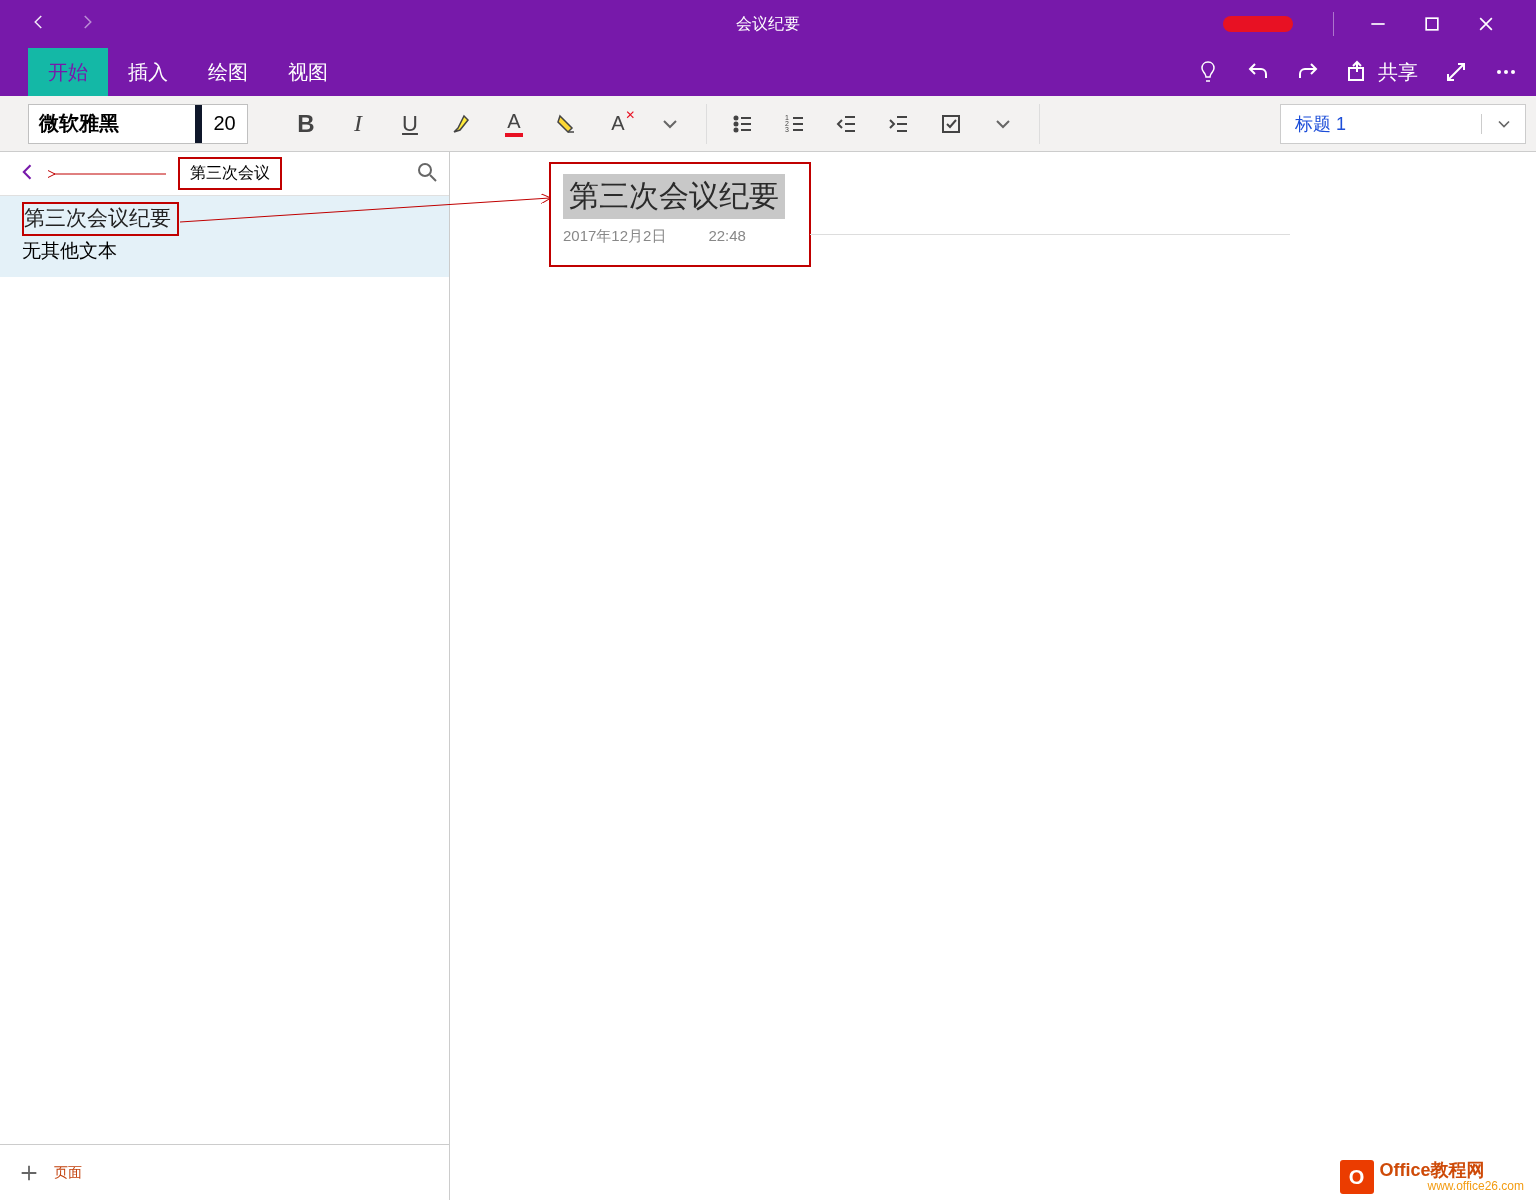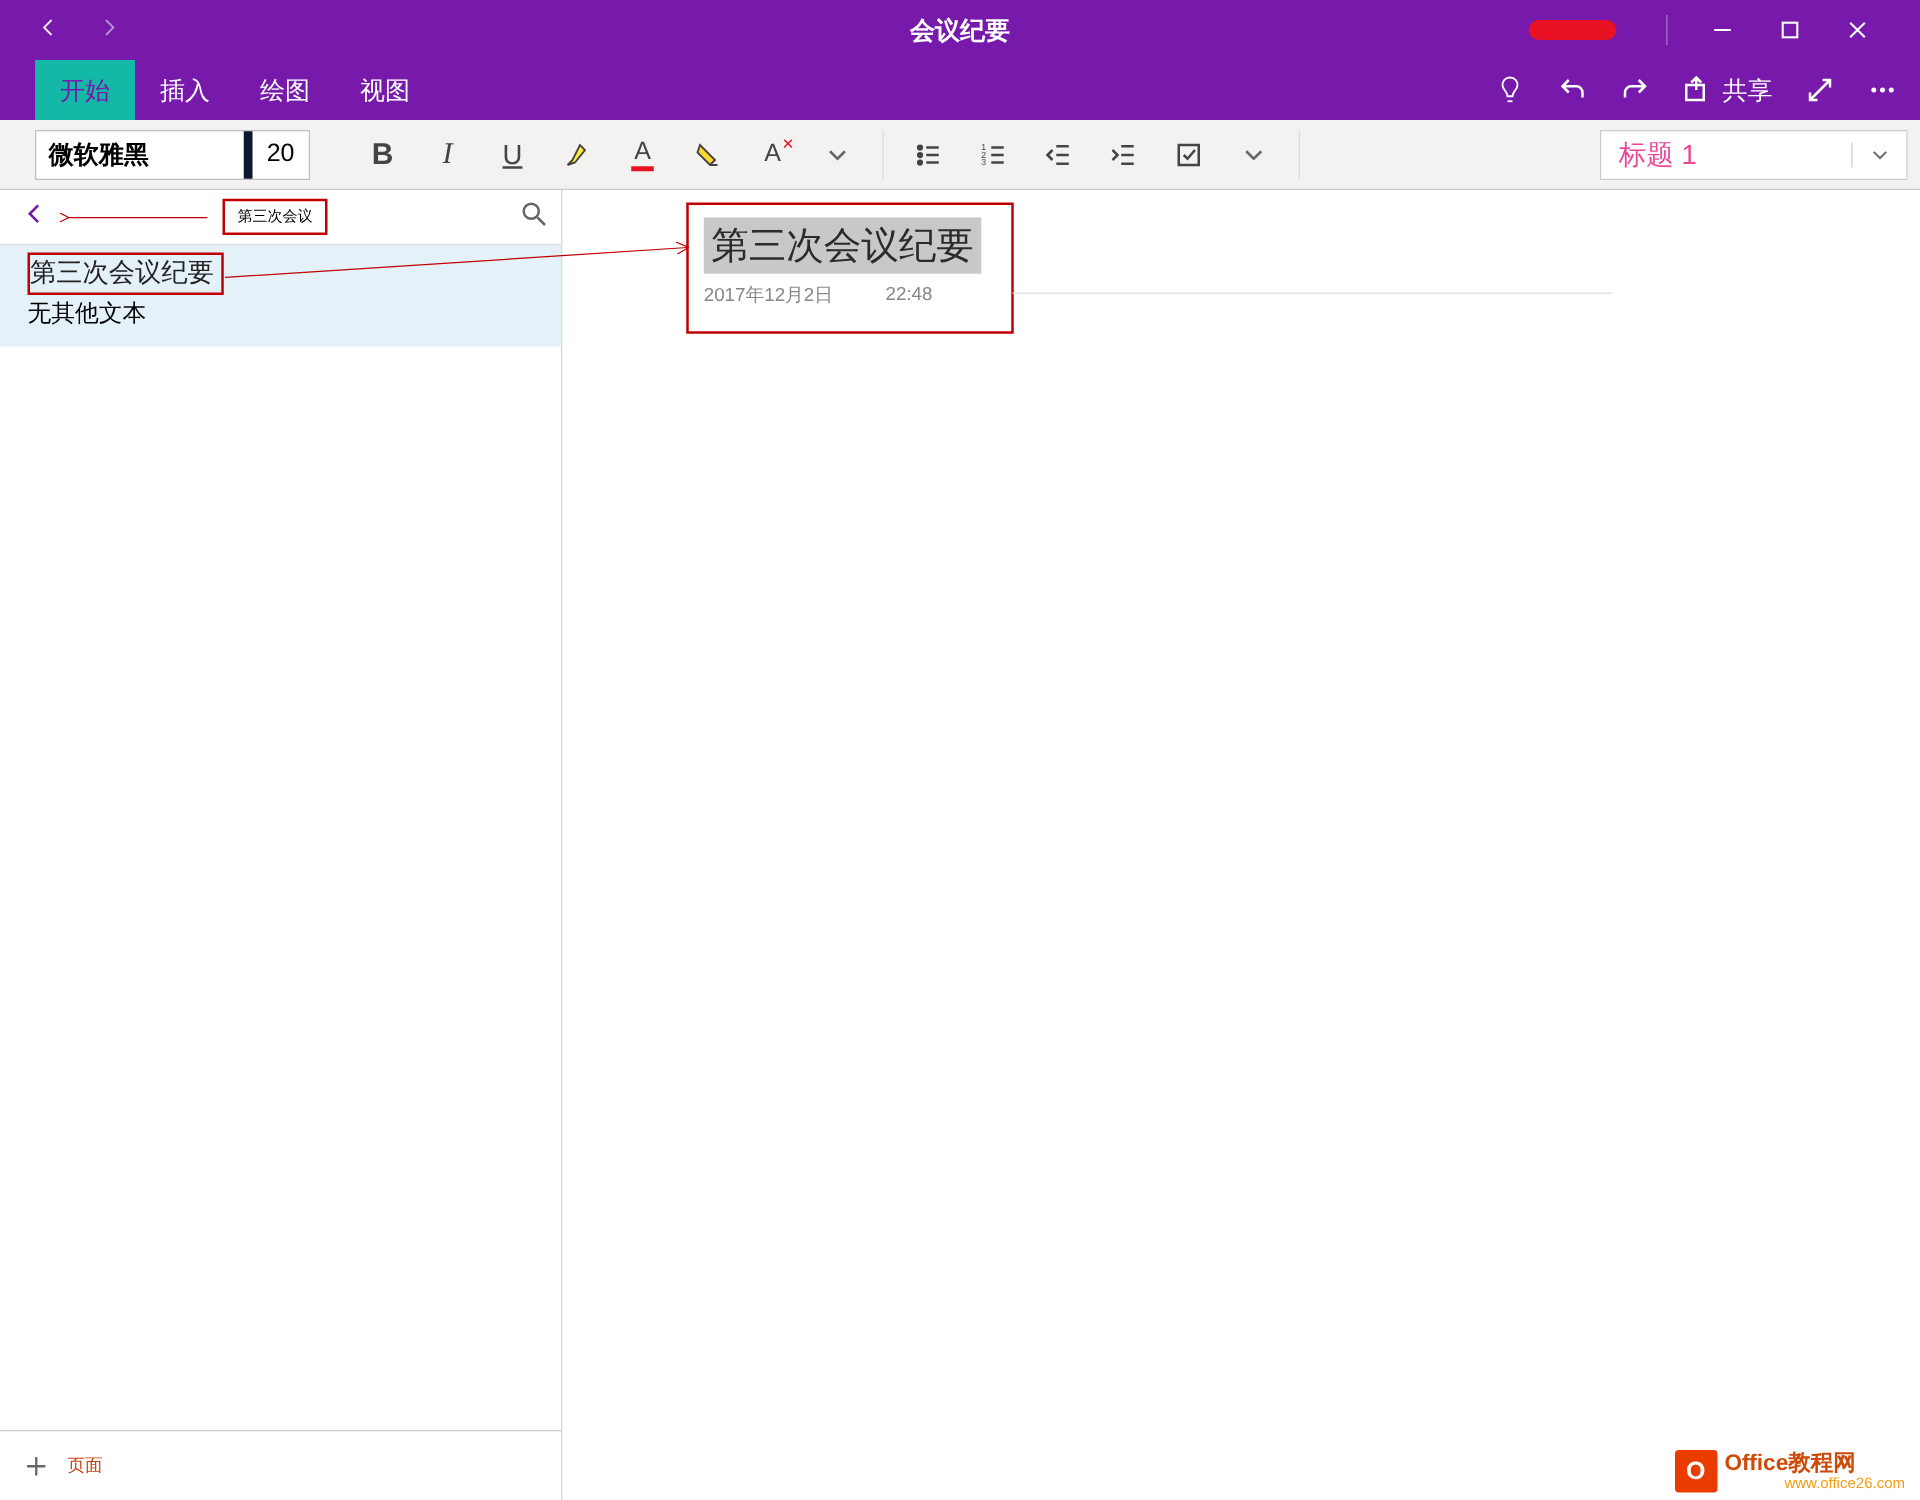--- a/index.html
+++ b/index.html
@@ -12,21 +12,21 @@
     display: flex;
     align-items: center;
     color: #fff;
     position: relative;
   }
   .nav-arrows { display:flex; gap:30px; padding-left:30px; }
   .nav-arrows svg { width:18px; height:18px; }
   .nav-btn { cursor:pointer; opacity:0.9; }
   .title-center {
     position:absolute; left:50%; transform:translateX(-50%);
-    font-size:20px; font-weight:700;
+    font-size:16px; font-weight:400;
   }
   .window-controls { position:absolute; right:0; top:0; display:flex; height:48px; align-items:center; gap:34px; padding-right:40px; }
   .redacted { width:70px; height:16px; background:#E81123; border-radius:8px; margin-right:6px; }
   .win-divider { width:1px; height:24px; background:rgba(255,255,255,0.4); }
   .win-btn { width:20px; height:20px; display:flex; align-items:center; justify-content:center; }
 
   
   .ribbon-row {
     height: 48px;
     background: #7719AA;
@@ -52,34 +52,34 @@
     padding:0 10px 0 28px;
     gap:8px;
   }
   .font-box { display:flex; border:1px solid #c0c0c0; background:#fff; height:40px; }
   .font-name { width:166px; padding:0 10px; font-size:20px; display:flex; align-items:center;font-weight:bold; }
   .font-size { width:52px; border-left:7px solid #0f172a; display:flex; align-items:center; justify-content:center; font-size:20px; }
   .tbtn { width:44px; height:40px; display:flex; align-items:center; justify-content:center; cursor:pointer; color:#444; }
   .tbtn svg { width:24px; height:24px; }
   .tsep { width:1px; height:40px; background:#ddd; margin:0 6px; }
   .style-box { margin-left:auto; display:flex; align-items:center; height:40px; border:1px solid #ccc; background:#fff; }
-  .style-box .sname { width:200px; padding:0 14px; font-size:22px; color:#ec4899; }
+  .style-box .sname { width:200px; padding:0 14px; font-size:18px; color:#1d4ed8; }
   .style-box .schev { width:44px; border-left:1px solid #ccc; display:flex; align-items:center; justify-content:center; }
 
   
   .content { display:flex; height: calc(1200px - 48px - 48px - 56px); position:relative; }
 
   
   .sidebar { width:450px; border-right:1px solid #ccc; display:flex; flex-direction:column; position:relative; }
   .sidebar-search {
     height:44px; display:flex; align-items:center; padding:0 10px 0 18px; gap:10px;
     border-bottom:1px solid #e0e0e0;
   }
   .sidebar-search .chev { color:#7719AA; }
-  .search-input-box { border:2px solid #C00000; padding:4px 10px; font-size:12px; background:#fff; }
+  .search-input-box { border:2px solid #C00000; padding:4px 10px; font-size:16px; background:#fff; }
   .sidebar-search .mag { color:#666; }
   .page-item { background:#E4F1F8; padding:6px 22px 12px 22px; border-bottom:1px solid #E4F1F8; }
   .page-name { font-size:21px; color:#222; display:inline-block; border:2px solid #C00000; padding:0 6px 2px 0; }
   .page-sub { font-size:19px; color:#000000; margin-top:2px; }
   .add-page { position:absolute; bottom:0; left:0; right:0; height:56px; border-top:1px solid #ccc;
     display:flex; align-items:center; gap:14px; padding-left:18px; font-size:14px; color:#c2410c; cursor:pointer; }
 
   
   .canvas { flex:1; position:relative; background:#fff; }
   .note-container {

